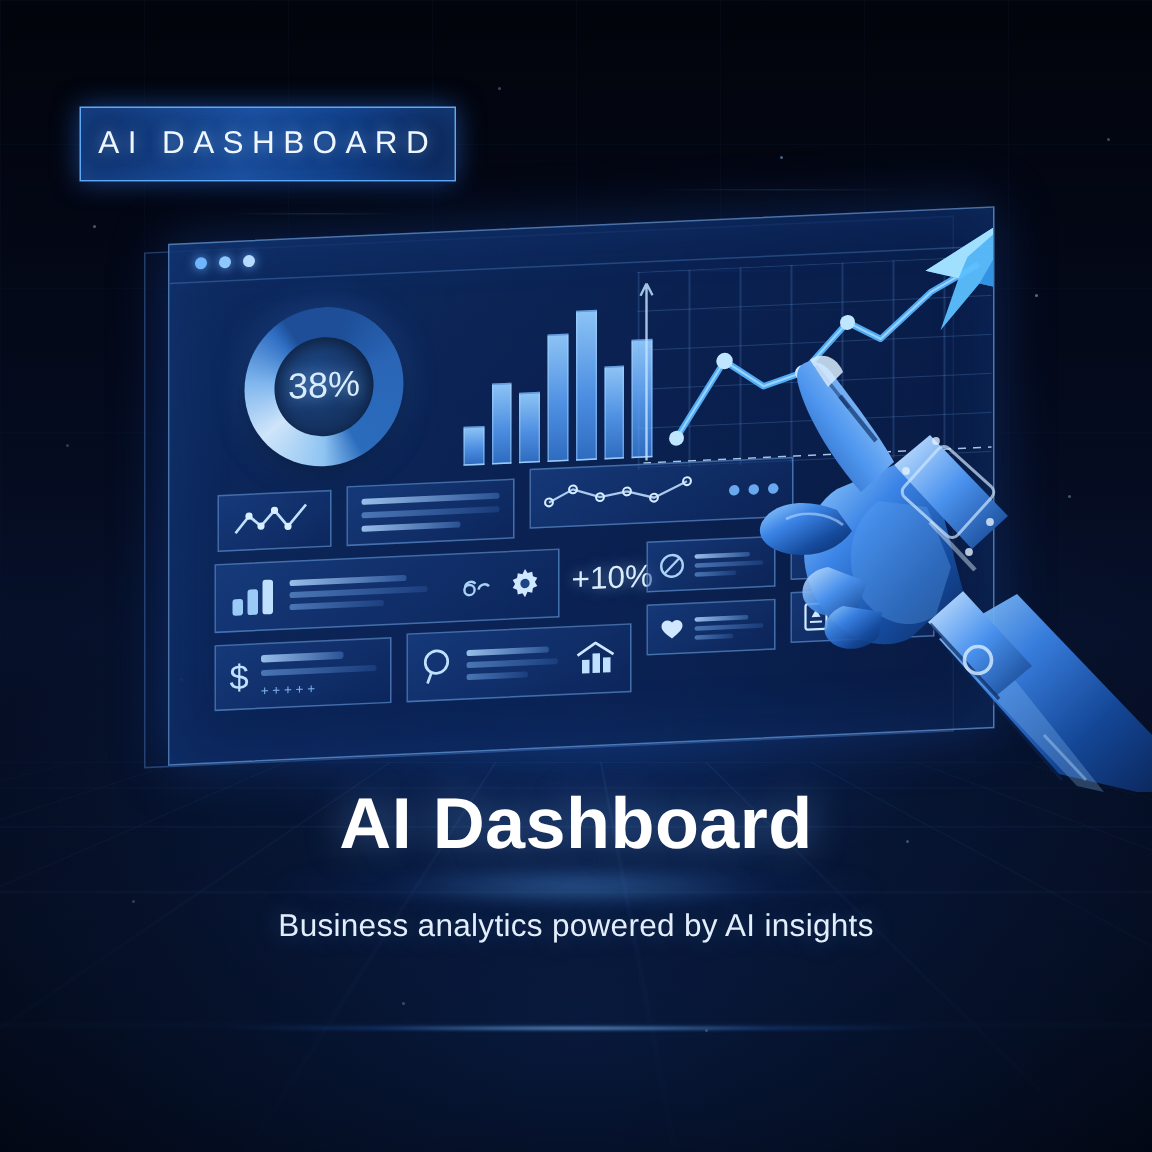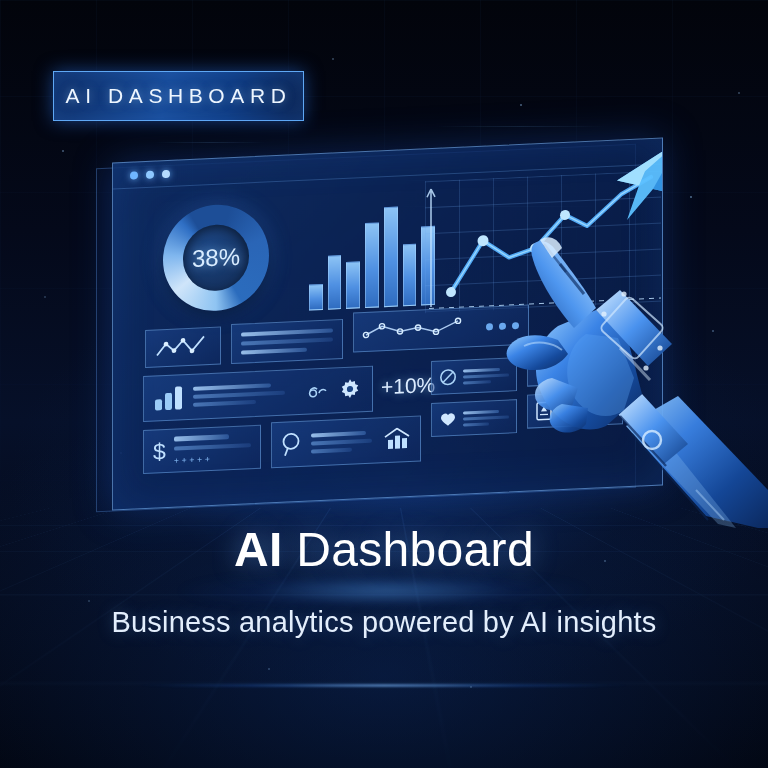--- a/index.html
+++ b/index.html
@@ -127,23 +127,23 @@
   .pct{ color:#dcecff; font-size:21px; text-shadow:0 0 9px rgba(150,210,255,.6); white-space:nowrap; }
 
   
   .hand{ position:absolute; left:500px; top:228px; width:268px; height:300px; }
 
   
   .title{ position:absolute; left:0; right:0; top:522px; text-align:center;
     font-size:48px; color:#ffffff; letter-spacing:.3px;
     text-shadow:0 0 26px rgba(120,180,255,.45); }
   .title b{ font-weight:700; }
-  .title span.light{ font-weight:400; }
+  .title span.light{ font-weight:700; }
   .subtitle{ position:absolute; left:0; right:0; top:606px; text-align:center;
-    font-size:29px; font-weight:300; color:#e3eefc; letter-spacing:.2px;
+    font-size:21px; font-weight:300; color:#e3eefc; letter-spacing:.2px;
     text-shadow:0 0 16px rgba(110,170,250,.35); }
 </style>
 </head>
 <body>
 
 <div id="stage">
 
   <div class="bg-base"></div>
   <div class="bg-grid"></div>
   <div class="bg-floor"></div>

